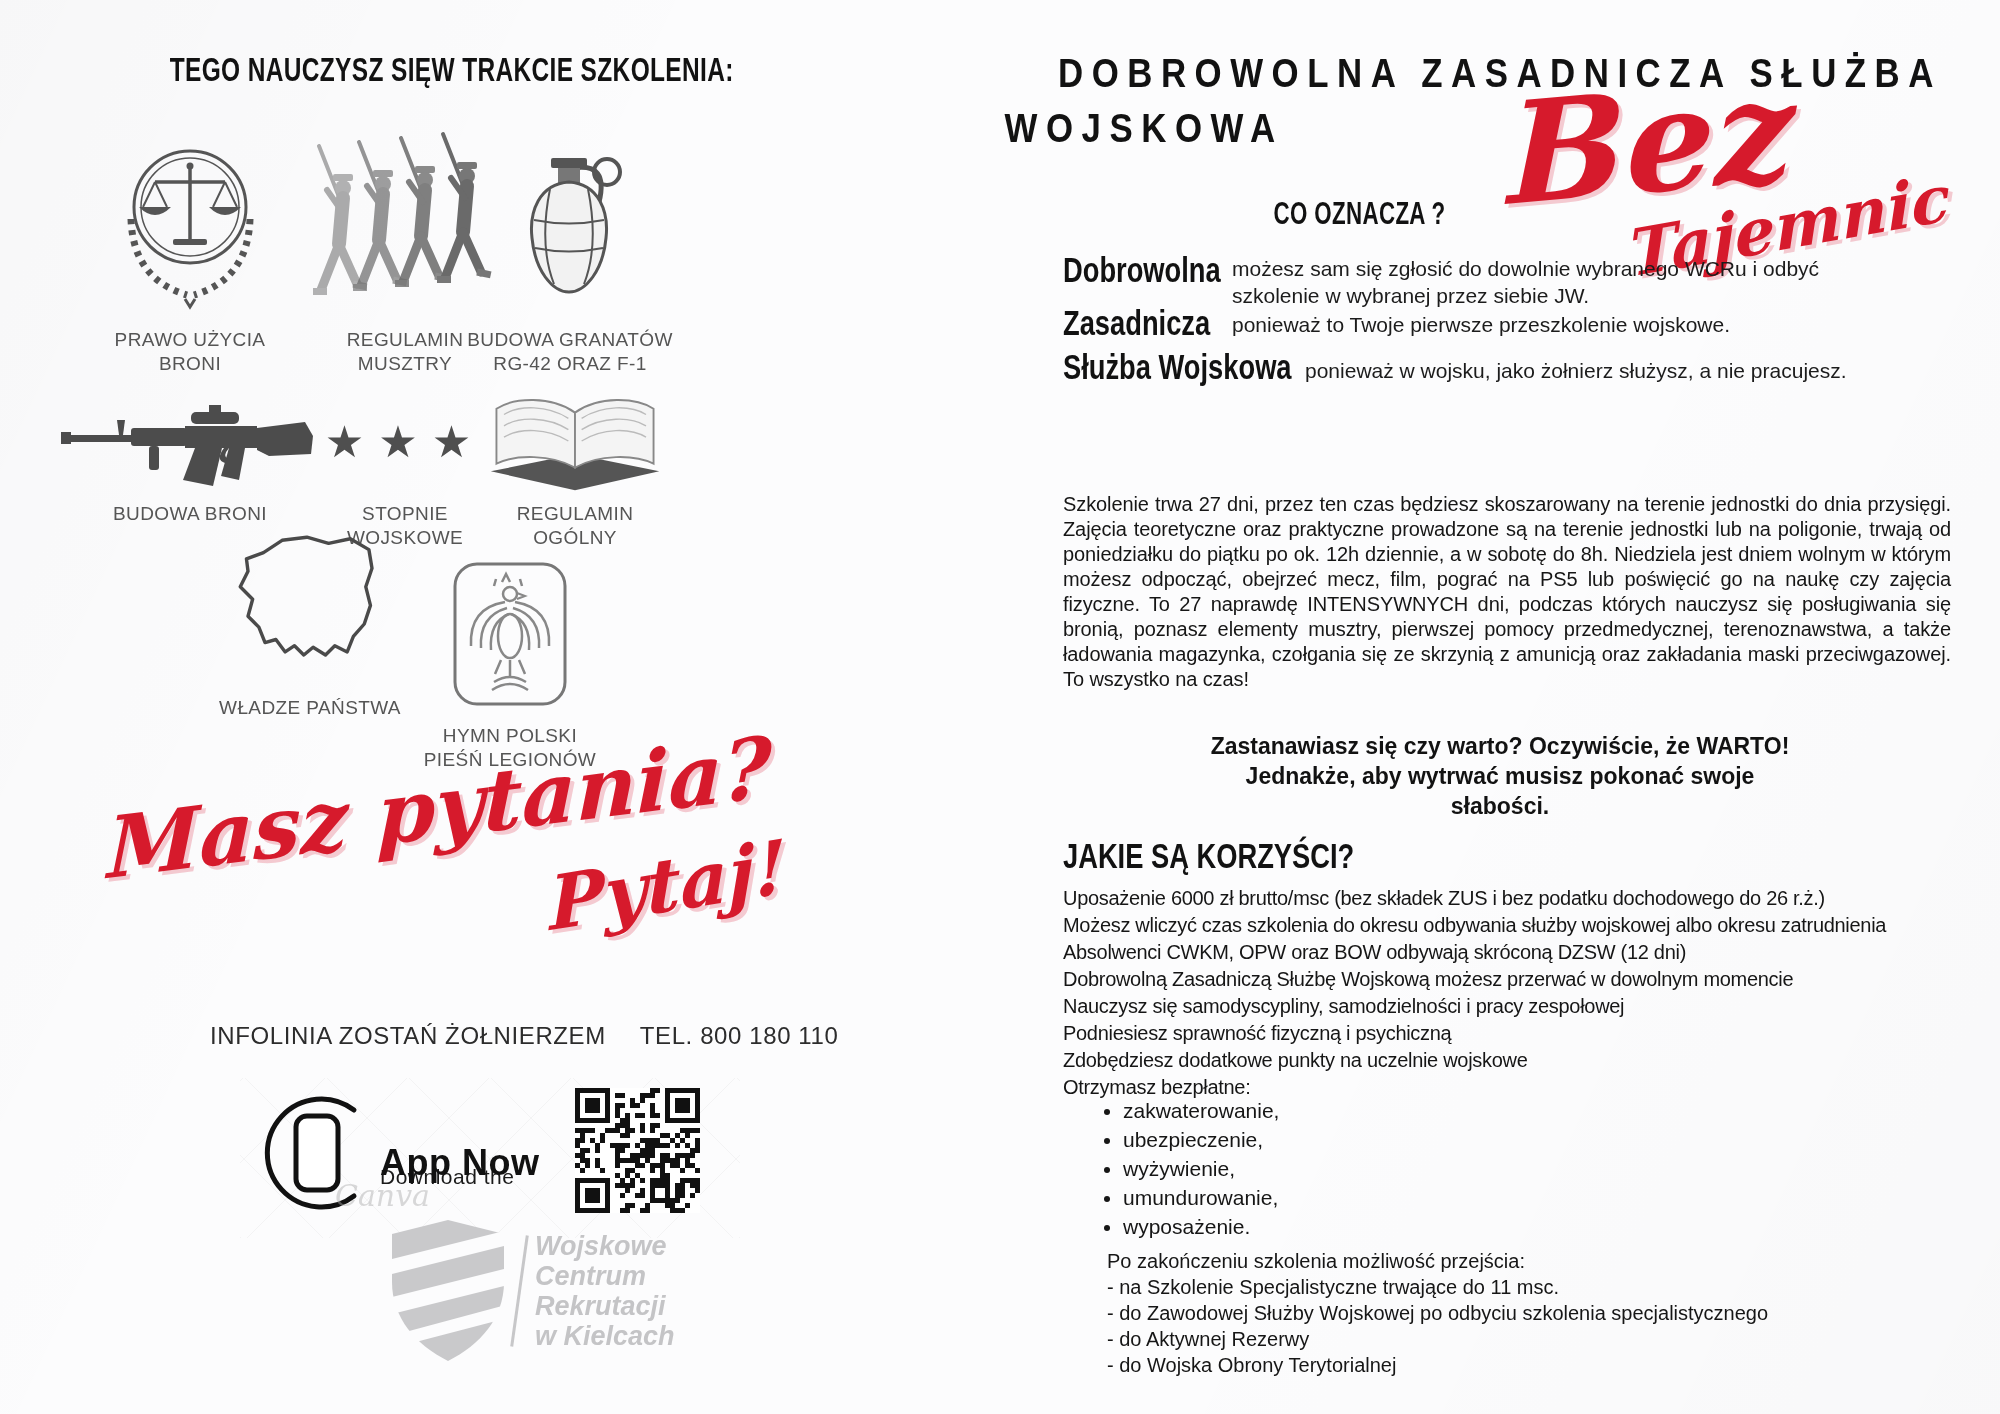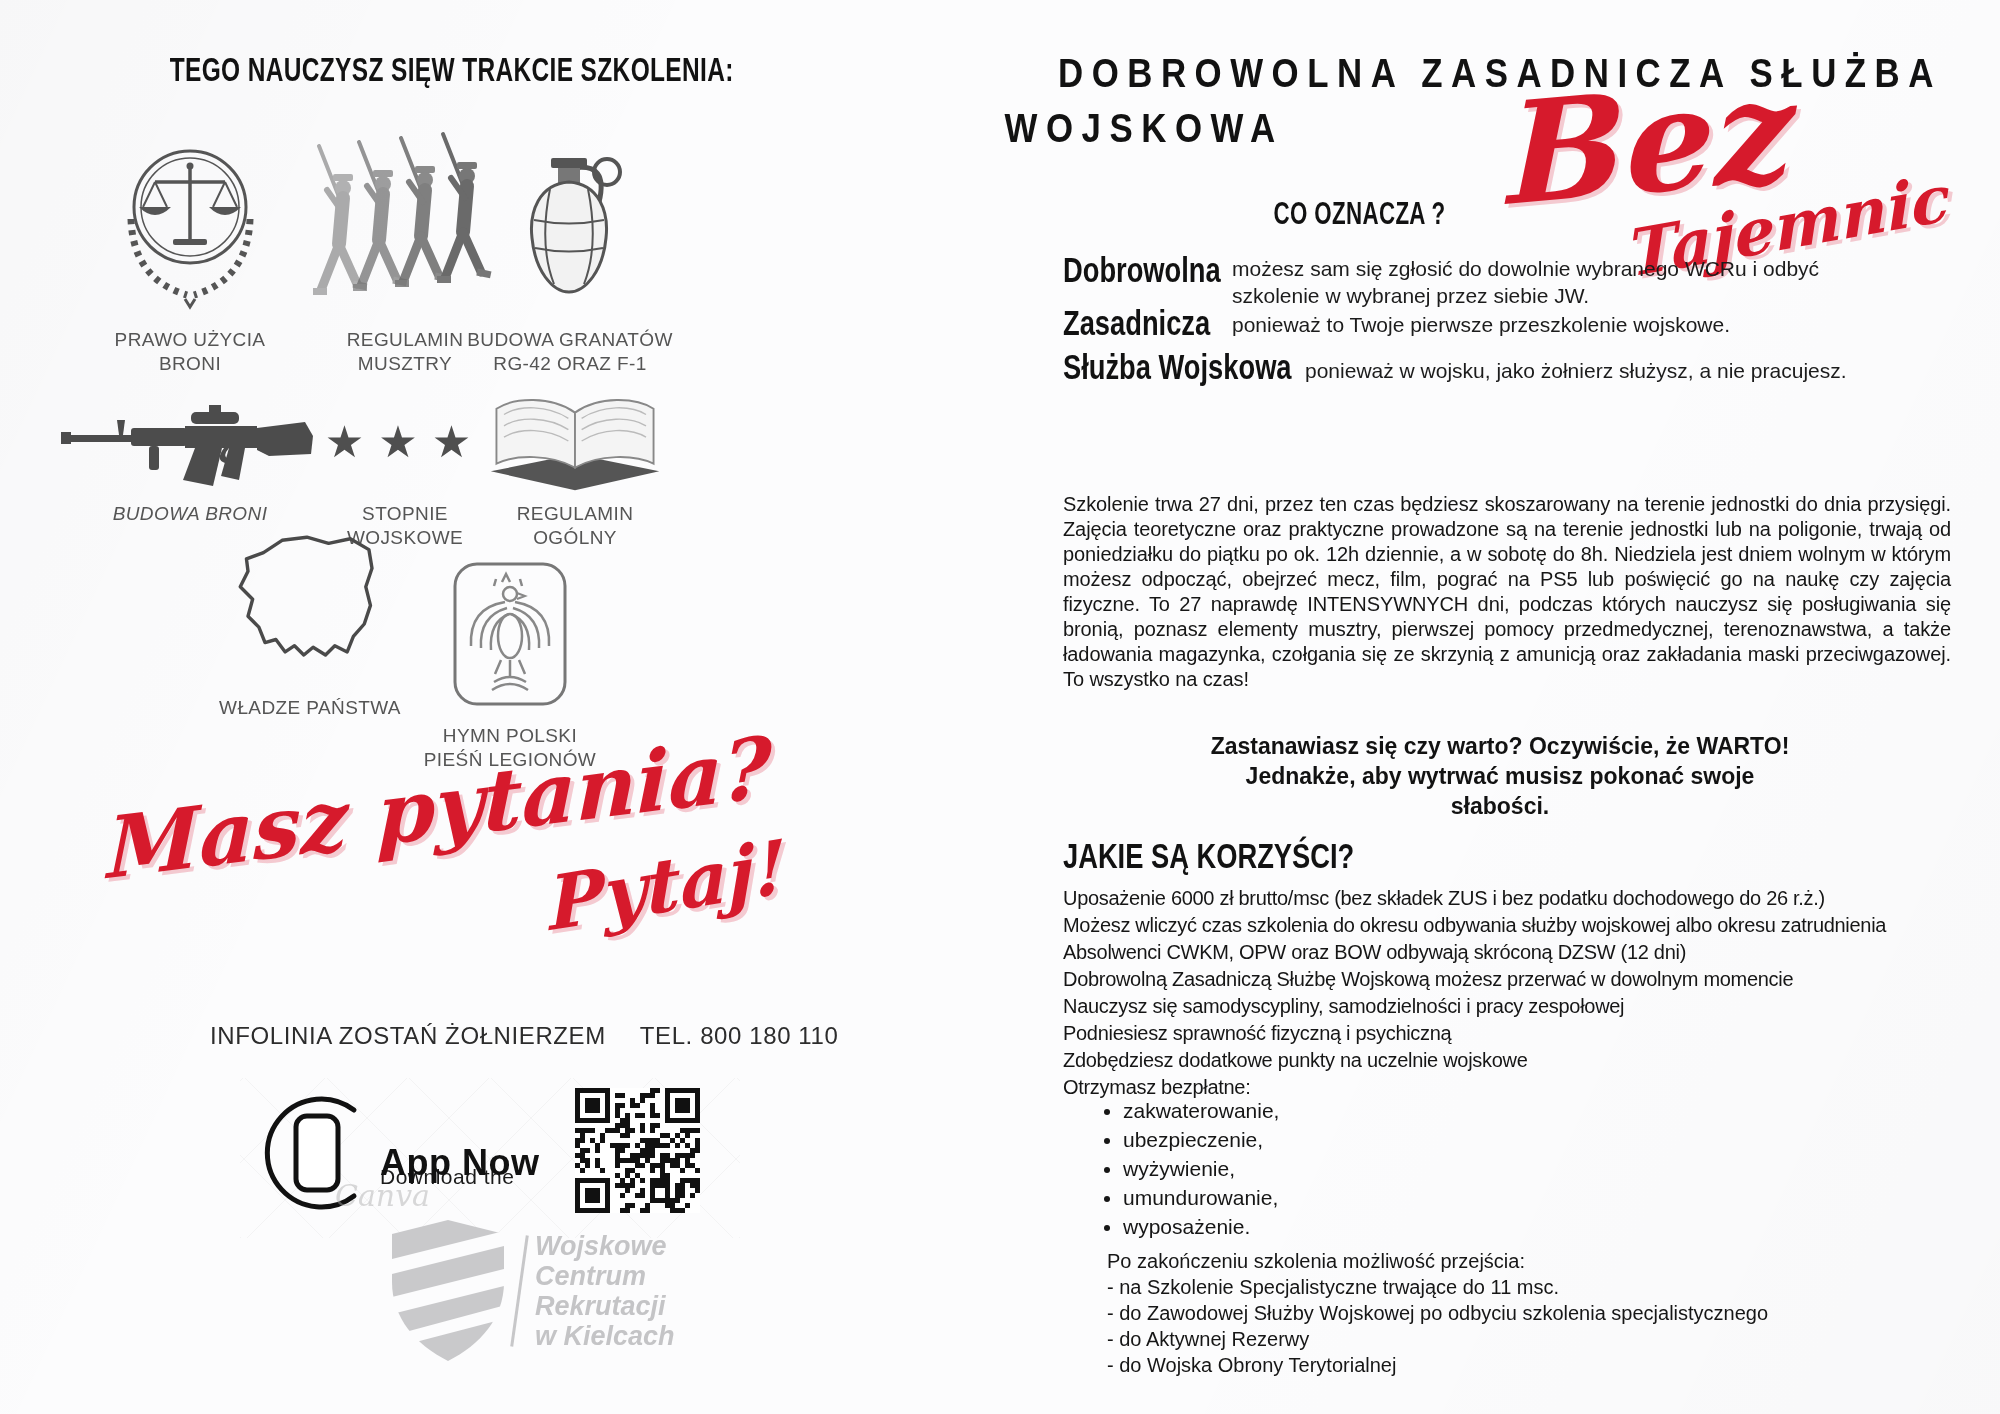--- a/index.html
+++ b/index.html
@@ -122,21 +122,21 @@
           <path d="M55 57 C48 92 48 124 59 152" fill="none" stroke="#555" stroke-width="2"></path>
           <path d="M93 57 C100 92 100 124 89 152" fill="none" stroke="#555" stroke-width="2"></path>
           <path d="M39 88 Q74 95 109 88" fill="none" stroke="#555" stroke-width="2"></path>
           <path d="M40 116 Q74 123 108 116" fill="none" stroke="#555" stroke-width="2"></path>
         </svg>
       </div>
       <div class="skill-label">BUDOWA GRANATÓW
 RG-42 ORAZ F-1</div>
     </div>
 
-    <div class="cell" style="left:60px;top:388px;width:260px;font-style:italic;">
+    <div class="cell" style="left:60px;top:388px;width:260px;">
       <div class="icon-box" style="height:106px;">
         <svg width="258" height="106" viewBox="0 0 258 106" fill="#4c4c4c">
           <rect x="0" y="44" width="10" height="12"></rect>
           <rect x="8" y="47" width="64" height="7"></rect>
           <polygon points="56,32 64,32 62,47 58,47"></polygon>
           <rect x="70" y="40" width="56" height="18" rx="3"></rect>
           <rect x="88" y="58" width="10" height="24" rx="3"></rect>
           <rect x="124" y="38" width="72" height="22"></rect>
           <rect x="130" y="24" width="48" height="12" rx="5"></rect>
           <rect x="148" y="17" width="12" height="8"></rect>

